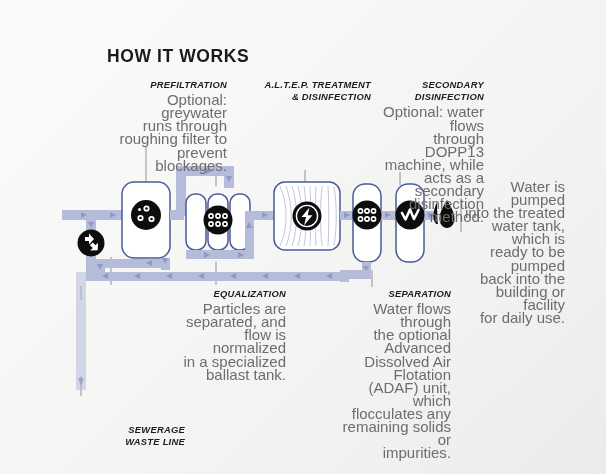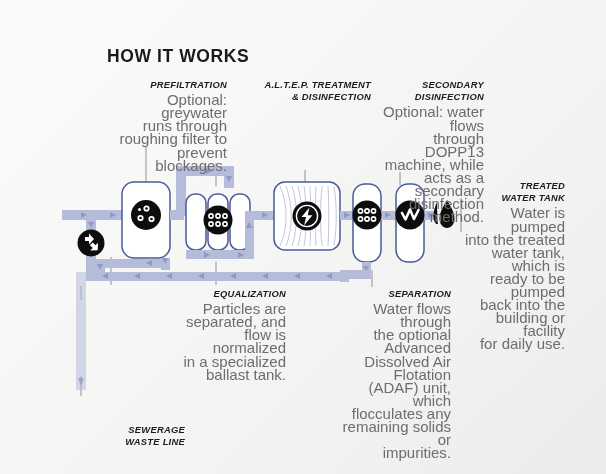--- a/index.html
+++ b/index.html
@@ -258,22 +258,20 @@
     <div class="hd">SECONDARY
 DISINFECTION</div>
     <div class="bd">Optional: water flows
 through DOPP13
 machine, while
 acts as a secondary
 disinfection method.</div>
   </div>
 
   <div class="blk" style="left:461px; top:180px; width:104px;">
-    <div class="hd">TREATED
-WATER TANK</div>
     <div class="bd">Water is pumped
 into the treated
 water tank, which is
 ready to be pumped
 back into the
 building or facility
 for daily use.</div>
   </div>
 
 

